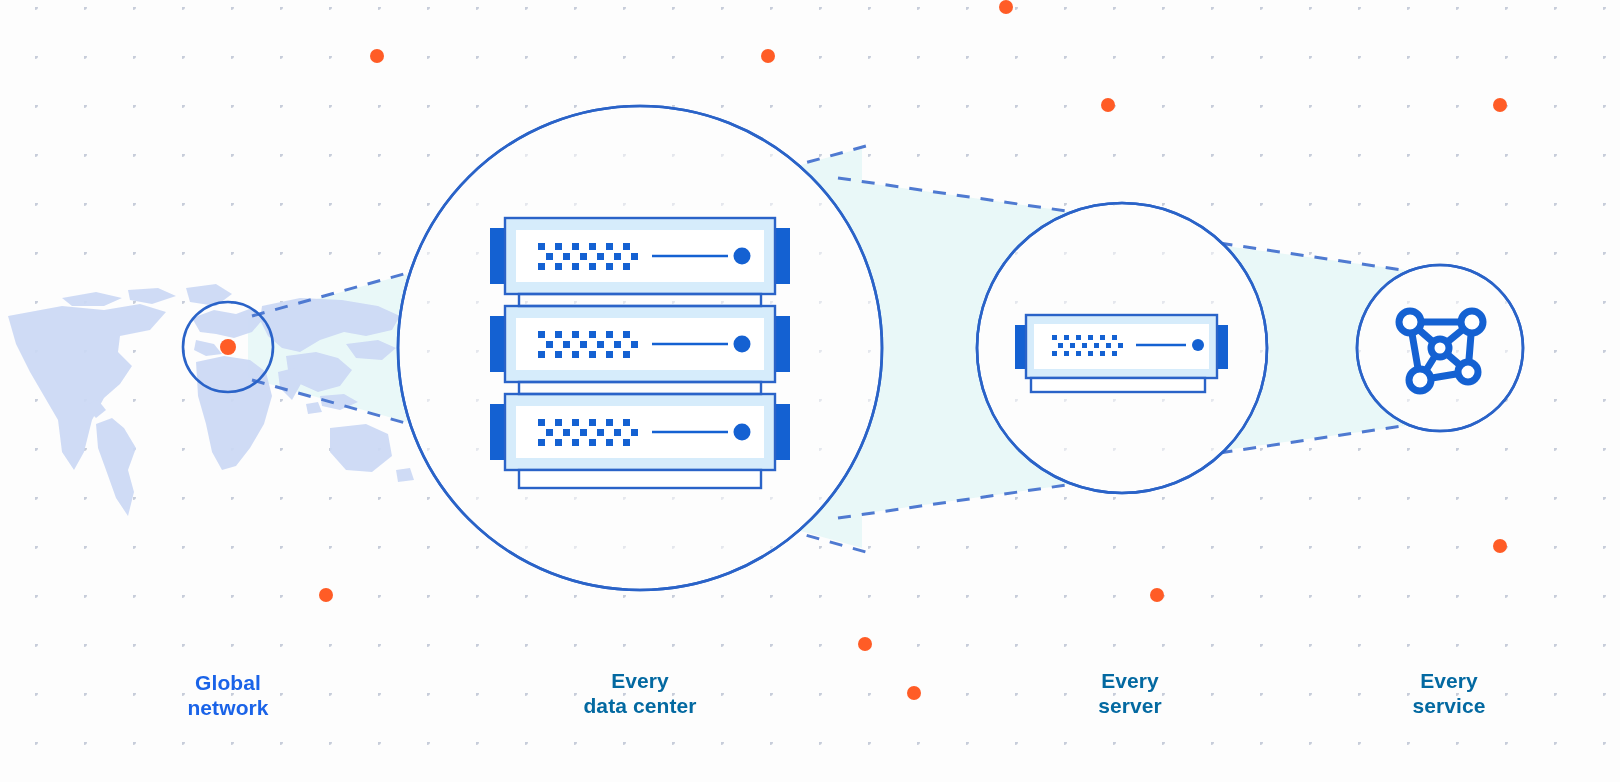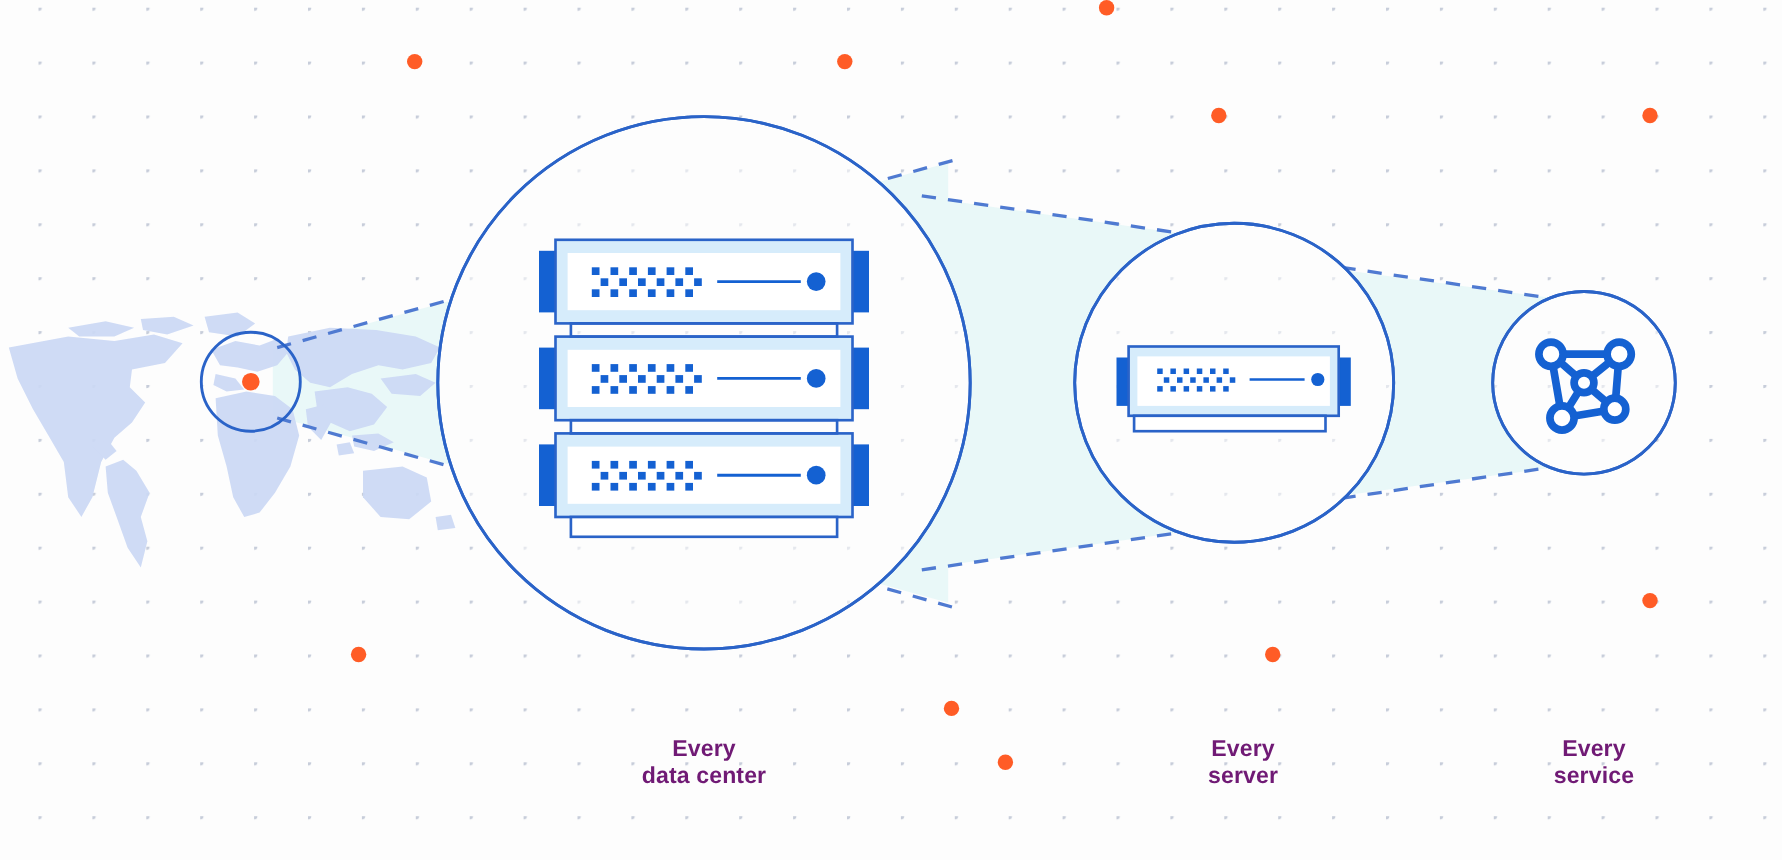--- a/index.html
+++ b/index.html
@@ -24,21 +24,21 @@
   }
   .label{
     position:absolute;
     text-align:center;
     font-size:21px;
     line-height:25px;
     font-weight:700;
     letter-spacing:.1px;
     white-space:pre-line;
   }
-  .label.dark{color:#701a75;}
+  .label.dark{color:#0369a1;}
   .label.accent{color:#1a63e8;}
 </style>
 </head>
 <body>
 
 <div id="stage">
 
   <svg class="layer" viewBox="0 0 1620 782">
     <defs>
 
@@ -288,20 +288,22 @@
       <circle cx="1500" cy="105" r="7"></circle>
       <circle cx="1500" cy="546" r="7"></circle>
       <circle cx="326" cy="595" r="7"></circle>
       <circle cx="1157" cy="595" r="7"></circle>
       <circle cx="865" cy="644" r="7"></circle>
       <circle cx="914" cy="693" r="7"></circle>
     </g>
   </svg>
 
   <div class="labels">
+    <div class="label accent" style="left:128px;top:670px;width:200px;">Global
+network</div>
 
     <div class="label dark" style="left:520px;top:668px;width:240px;">Every
 data center</div>
 
     <div class="label dark" style="left:1030px;top:668px;width:200px;">Every
 server</div>
 
     <div class="label dark" style="left:1349px;top:668px;width:200px;">Every
 service</div>
   </div>

